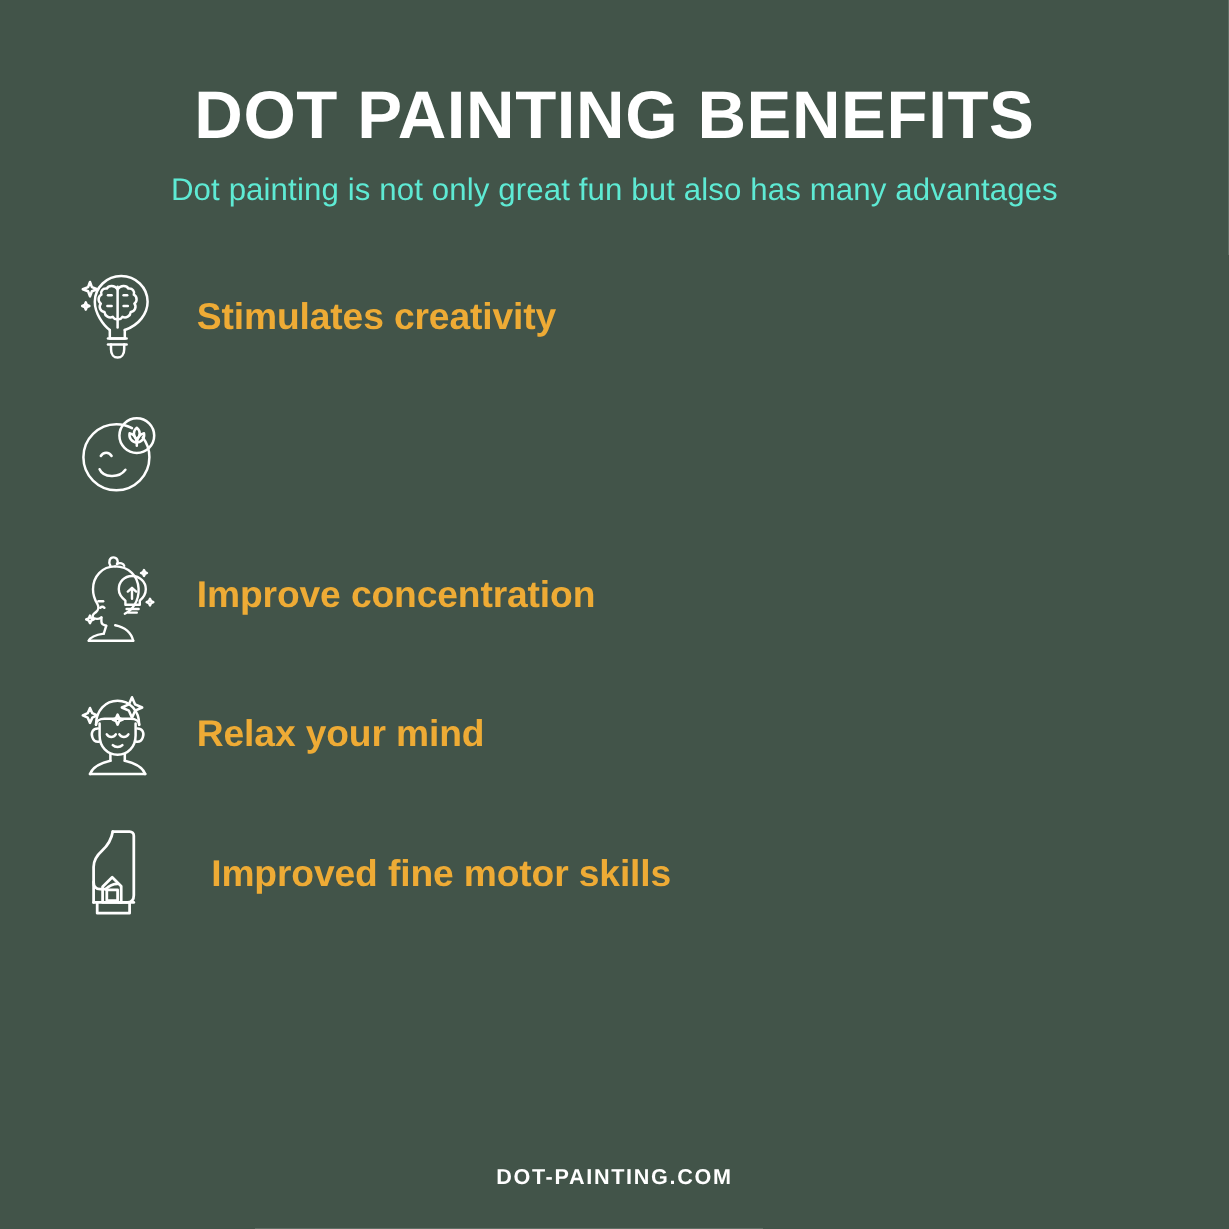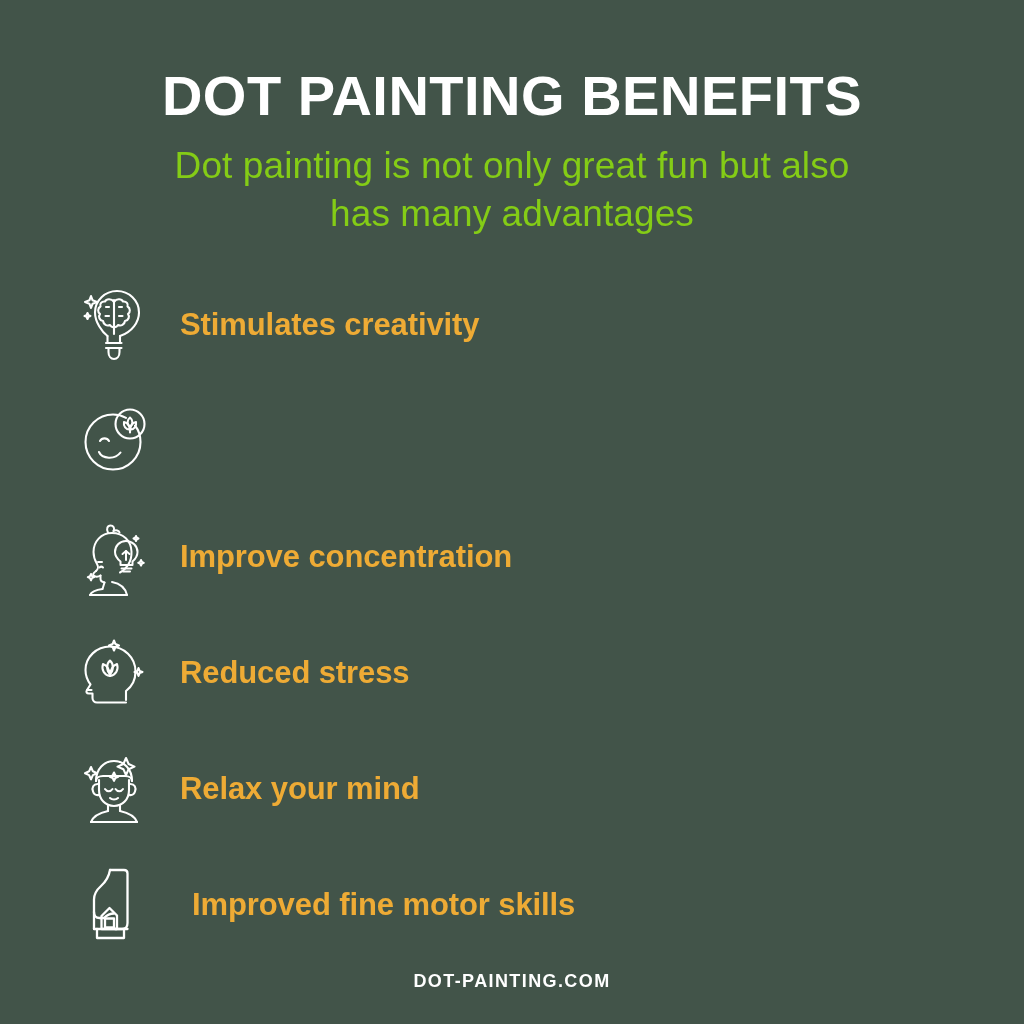--- a/index.html
+++ b/index.html
@@ -34,38 +34,38 @@
     color: #ffffff;
     font-family: "Liberation Sans", sans-serif;
     font-weight: bold;
     font-size: 56px;
     letter-spacing: 0.5px;
     line-height: 1.06;
     margin: 0;
     white-space: nowrap;
   }
   .subtitle {
-    color: #84cc16;
+    color: #5eead4;
     font-family: "Liberation Sans", sans-serif;
     font-weight: normal;
-    font-size: 37px;
+    font-size: 26px;
     line-height: 1.28;
     margin: 17px auto 0 auto;
     max-width: 740px;
     letter-spacing: 0.1px;
   }
 
   
   .benefits {
     margin-top: 38px;
     width: 100%;
     display: flex;
     flex-direction: column;
     align-items: flex-start;
-    padding-left: 76px;
+    padding-left: 60px;
     box-sizing: border-box;
   }
   .benefit-row {
     display: flex;
     align-items: center;
     height: 100px;
     margin-bottom: 16px;
   }
   .benefit-row:last-child { margin-bottom: 0; gap: 12px; }
 
@@ -193,37 +193,20 @@
           <path d="M40.5 35 L44 32 L47.5 35"></path>
 
           <path d="M9 55 L10 57.2 L12.2 58.2 L10 59.2 L9 61.4 L8 59.2 L5.8 58.2 L8 57.2 Z"></path>
           <path d="M59 41 L59.9 42.9 L61.8 43.8 L59.9 44.7 L59 46.6 L58.1 44.7 L56.2 43.8 L58.1 42.9 Z"></path>
           <path d="M54 17 L54.8 18.7 L56.5 19.5 L54.8 20.3 L54 22 L53.2 20.3 L51.5 19.5 L53.2 18.7 Z"></path>
         </svg>
       </span>
       <span class="benefit-label">Improve concentration</span>
     </div>
 
-    <div class="benefit-row">
-      <span class="benefit-icon">
-        <svg width="64" height="70" viewBox="0 0 64 70" fill="none" stroke="#ffffff" stroke-width="2.1" stroke-linecap="round" stroke-linejoin="round">
-
-          <path d="M44 62 L44 53 C50 48.5 53.5 41.5 53.5 33.5 C53.5 19.5 42 8.5 28 8.5 C14.5 8.5 3.5 19 3.5 32 C3.5 38 5.5 42.5 8.5 46.5 L5 52 C3.8 53.8 4.6 55.5 6.8 55.5 L10.5 55.5 L10.5 60 C10.5 62.5 12.5 64.5 15 64.5 L44 64.5"></path>
-          <path d="M5 52 L9.5 52"></path>
-
-          <path d="M28 22.5 C24.2 26 24.2 32.5 28 36 C31.8 32.5 31.8 26 28 22.5 Z"></path>
-          <path d="M21 26 C19.2 31.5 22 37 28 38 C27.8 31.8 25.4 27.5 21 26 Z"></path>
-          <path d="M35 26 C36.8 31.5 34 37 28 38 C28.2 31.8 30.6 27.5 35 26 Z"></path>
-
-          <path d="M32 2.5 L33.4 6.1 L37 7.5 L33.4 8.9 L32 12.5 L30.6 8.9 L27 7.5 L30.6 6.1 Z"></path>
-          <path d="M56.5 30 L57.6 32.9 L60.5 34 L57.6 35.1 L56.5 38 L55.4 35.1 L52.5 34 L55.4 32.9 Z"></path>
-        </svg>
-      </span>
-      <span class="benefit-label">Reduced stress</span>
-    </div>
 
     <div class="benefit-row">
       <span class="benefit-icon">
         <svg width="66" height="70" viewBox="0 0 66 70" fill="none" stroke="#ffffff" stroke-width="2.1" stroke-linecap="round" stroke-linejoin="round">
 
           <path d="M15 27 C15 15 23 7 33 7 C43 7 51 15 51 27"></path>
           <path d="M15 27 C15 24 18 22 22 22 L44 22 C48 22 51 24 51 27"></path>
 
           <path d="M18 26 L18 36 C18 45.5 24.5 52 33 52 C41.5 52 48 45.5 48 36 L48 26"></path>
 

